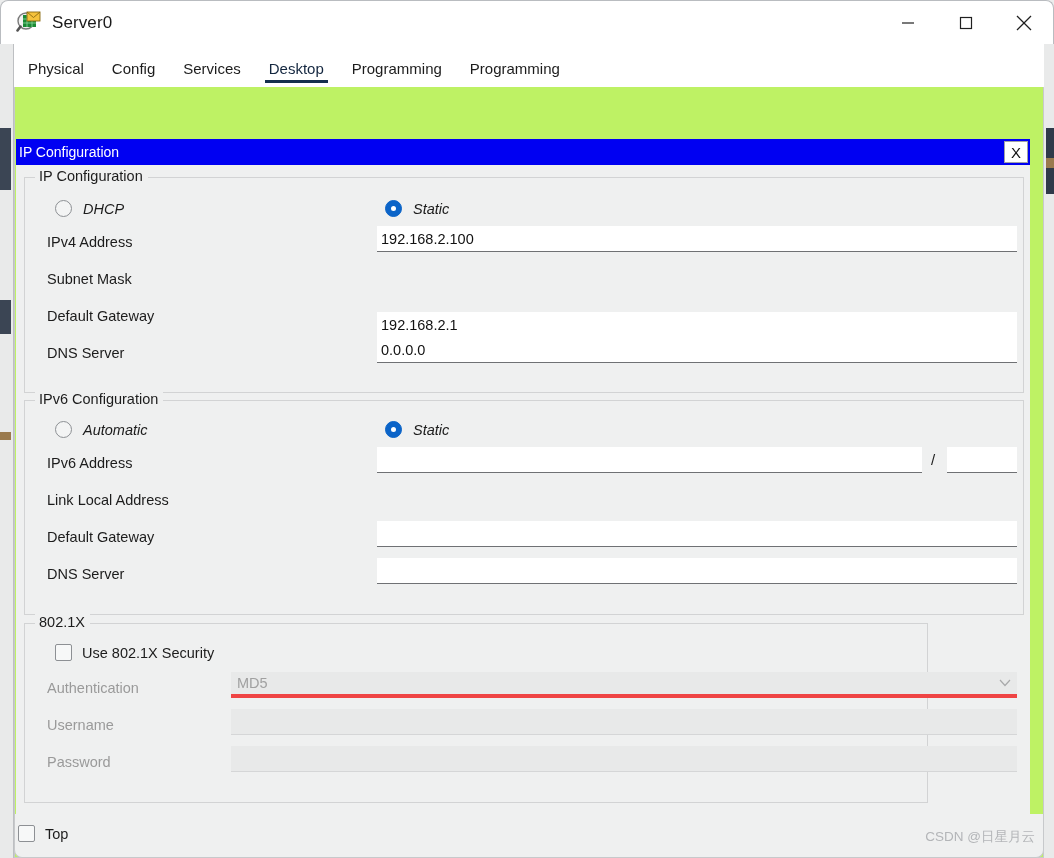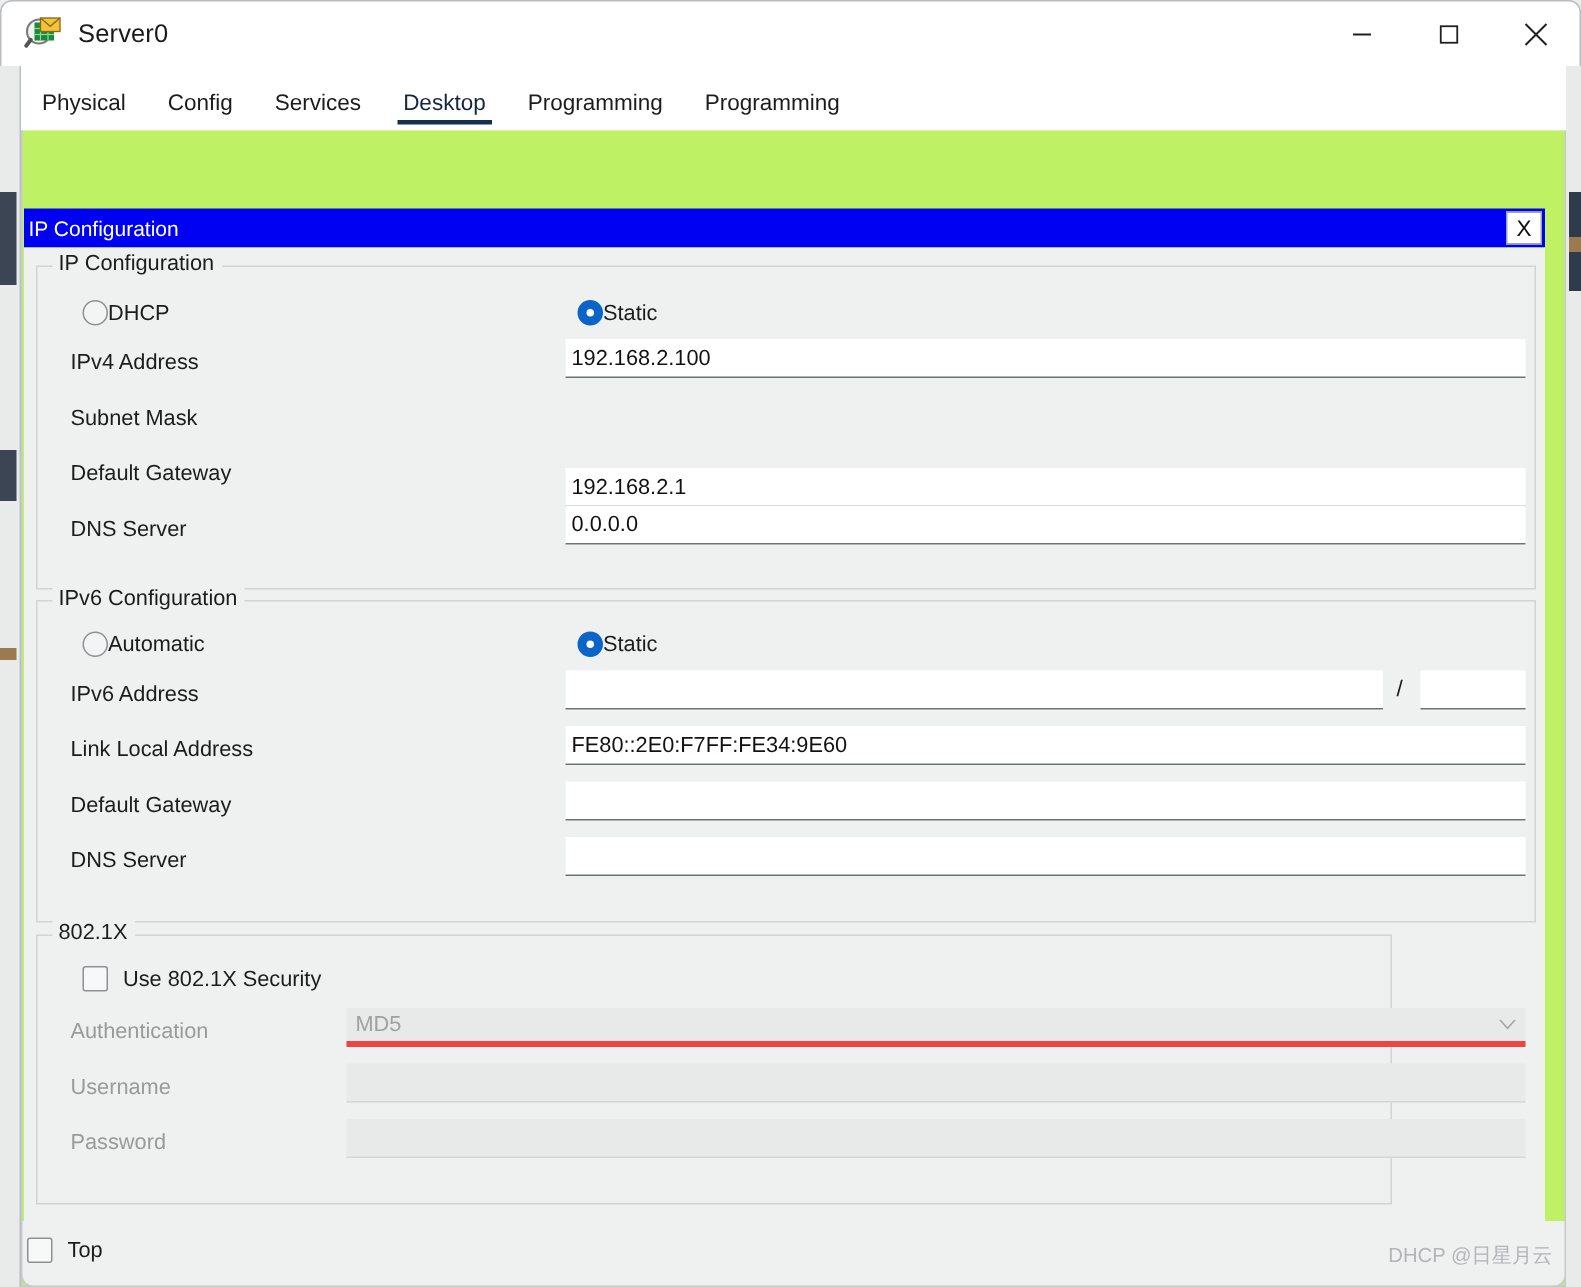--- a/index.html
+++ b/index.html
@@ -314,23 +314,25 @@
   }
   .radio.on::after {
     content: "";
     position: absolute;
     left: 5px; top: 5px;
     width: 5px; height: 5px;
     border-radius: 50%;
     background: #ffffff;
   }
   .radio-label {
+    margin-left: 11px;
     font-size: 14.5px;
     color: #1c1c1c;
     white-space: nowrap;
+    font-style: italic;
   }
 
   
   .cb-wrap {
     position: absolute;
     display: flex;
     align-items: center;
     cursor: default;
   }
   .cb {
@@ -517,21 +519,20 @@
               <span class="radio on"></span>
               <span class="radio-label">Static</span>
             </div>
 
             <span class="row-label" style="top:54px;">IPv6 Address</span>
             <input class="tinput" style="left: 352px; top: 46px; width: 545px;" value="">
             <span class="slash" style="left:906px; top:50px;">/</span>
             <input class="tinput" style="left: 922px; top: 46px; width: 70px;" value="">
 
             <span class="row-label" style="top:91px;">Link Local Address</span>
-            <input class="tinput" style="left: 352px; top: 83px; width: 640px;" value="FE80::2E0:F7FF:FE34:9E60">
 
             <span class="row-label" style="top:128px;">Default Gateway</span>
             <input class="tinput" style="left: 352px; top: 120px; width: 640px;" value="">
 
             <span class="row-label" style="top:165px;">DNS Server</span>
             <input class="tinput" style="left: 352px; top: 157px; width: 640px;" value="">
           </div>
 
           <div class="group" id="group-dot1x">
             <span class="group-title">802.1X</span>
@@ -560,17 +561,17 @@
 
         </div>
       </div>
     </div>
 
     <div class="bottombar">
       <div class="top-cb">
         <span class="cb"></span>
         <span class="cb-label">Top</span>
       </div>
-      <div class="watermark">DHCP @日星月云</div>
+      <div class="watermark">CSDN @日星月云</div>
     </div>
 
   </div>
 </div>
 
 </body></html>

